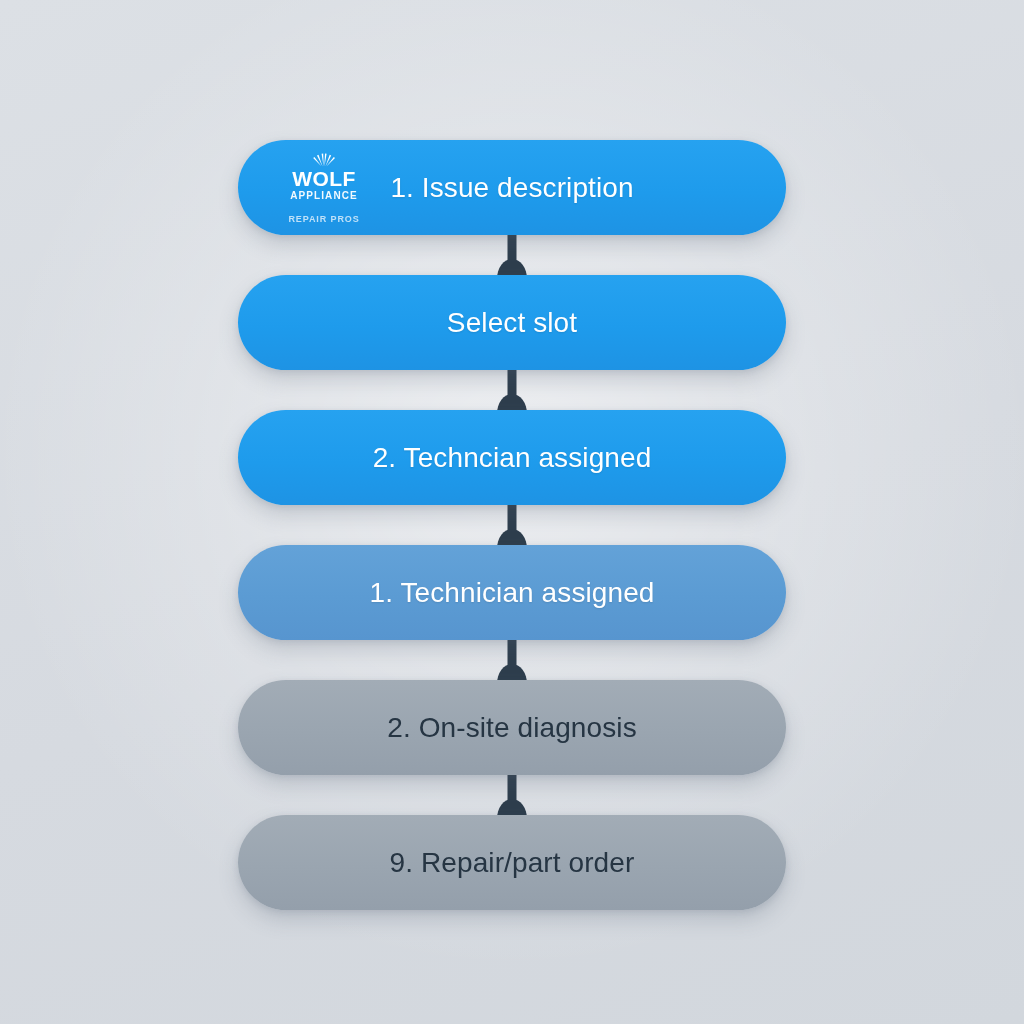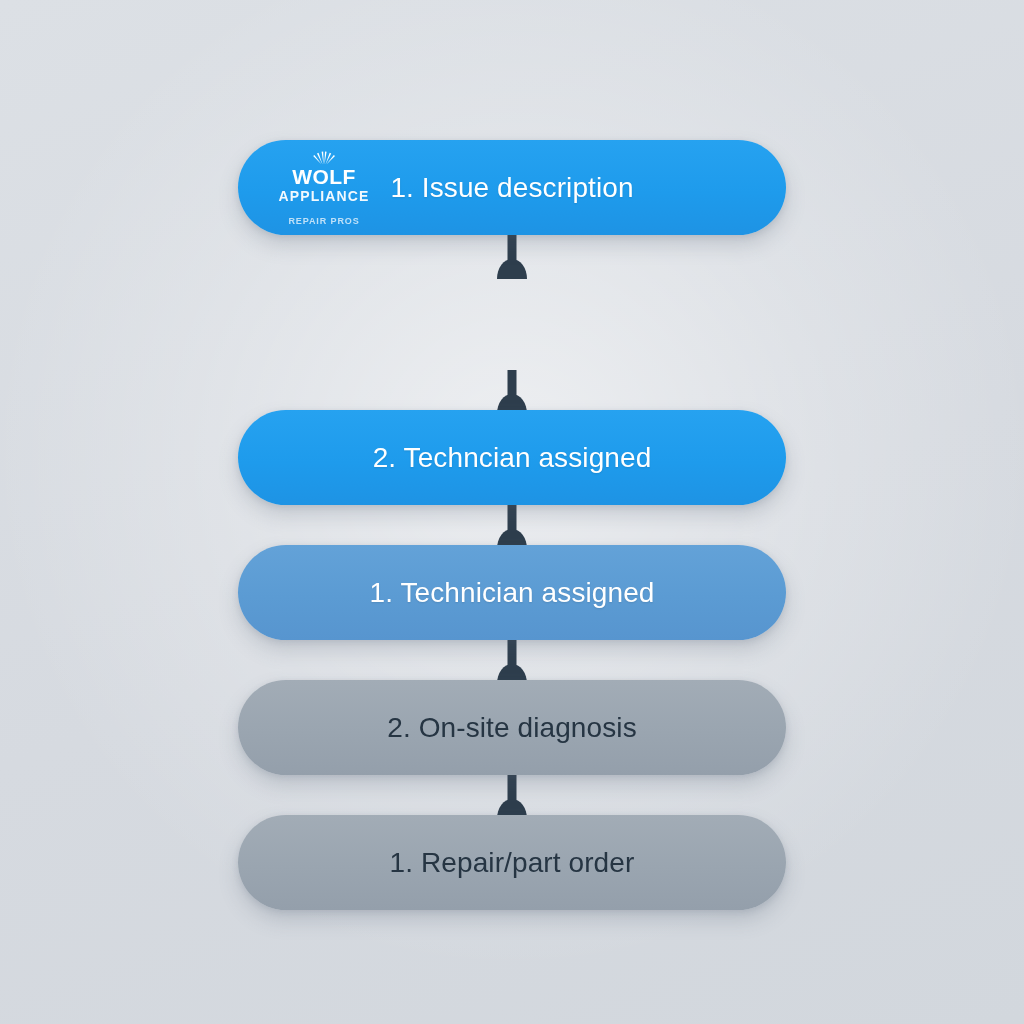--- a/index.html
+++ b/index.html
@@ -112,21 +112,21 @@
     height: 14px;
     margin-bottom: 1px;
   }
   .brand-name {
     font-size: 21px;
     font-weight: bold;
     color: #ffffff;
     letter-spacing: 0.4px;
   }
   .brand-sub1 {
-    font-size: 14px;
+    font-size: 10px;
     font-weight: bold;
     color: #ffffff;
     letter-spacing: 1.1px;
     margin-top: 2px;
     opacity: 0.94;
     text-align: center;
   }
   .brand-sub2 {
     font-size: 9px;
     font-weight: bold;
@@ -172,25 +172,28 @@
           <path d="M18.4 14 L24.2 3.0 L22.7 2.2 Z" fill="#ffffff"></path>
           <path d="M14.6 14 L6.2 5.6 L7.4 4.4 Z" fill="#ffffff"></path>
           <path d="M19.4 14 L28.0 5.6 L26.8 4.4 Z" fill="#ffffff"></path>
         </svg>
         <div class="brand-name">WOLF</div>
         <div class="brand-sub1">APPLIANCE</div>
         <div class="brand-sub2">REPAIR PROS</div>
       </div>
       <div class="node-label">1. Issue description</div>
     </div>
+    <div class="node tone-primary" style="top: 275px;">
+      <div class="node-label">Select slot</div>
+    </div>
     <div class="node tone-primary" style="top: 410px;">
       <div class="node-label">2. Techncian assigned</div>
     </div>
     <div class="node tone-muted" style="top: 545px;">
       <div class="node-label">1. Technician assigned</div>
     </div>
     <div class="node tone-inactive" style="top: 680px;">
       <div class="node-label">2. On-site diagnosis</div>
     </div>
     <div class="node tone-inactive" style="top: 815px;">
-      <div class="node-label">1. Repair/part order</div>
+      <div class="node-label">9. Repair/part order</div>
     </div>
   </div>
 
 </body></html>

